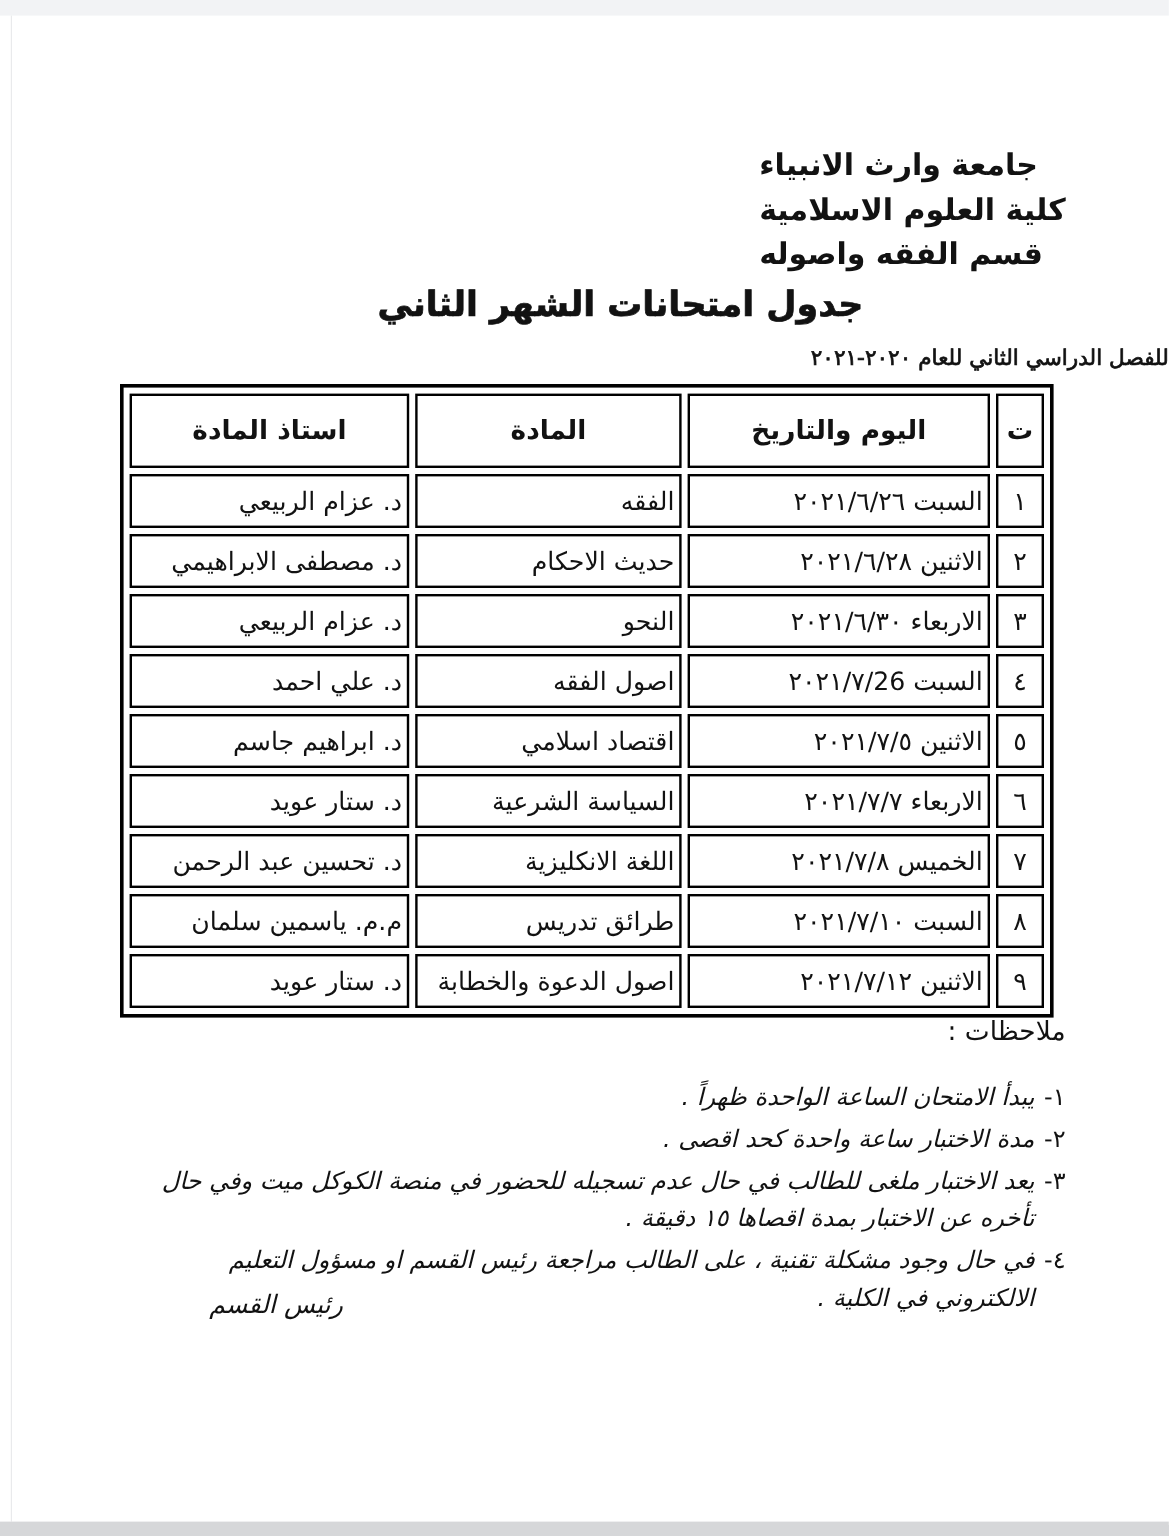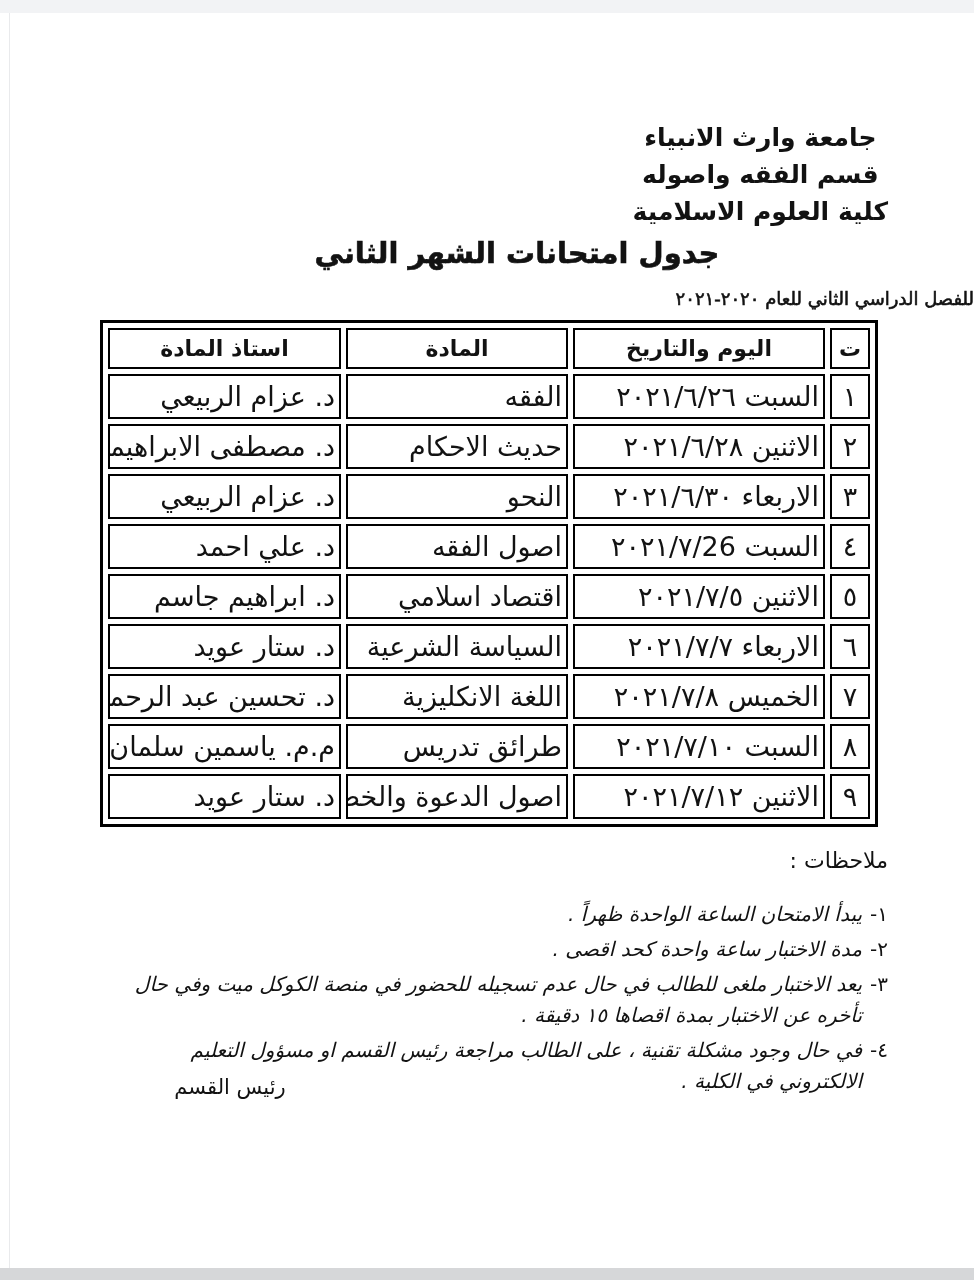--- a/index.html
+++ b/index.html
@@ -19,21 +19,21 @@
   .edge-bottom {
     position: absolute; bottom: 0; left: 0; right: 0; height: 12px;
     background: #d6d7d9;
   }
   .edge-left {
     position: absolute; top: 13px; bottom: 12px; left: 9px; width: 1px;
     background: #e9eaec;
   }
   .institution {
     position: absolute; top: 119px; right: 86px;
-    direction: rtl; text-align: center;
+    direction: rtl; text-align: left;
     font-weight: 700; font-size: 25px; line-height: 37px;
     white-space: nowrap;
   }
   .title-wrap {
     position: absolute; top: 236px; left: 60px; width: 914px;
     direction: rtl; text-align: center;
   }
   .exam-title {
     font-size: 29px; font-weight: 700; line-height: 34px;
     -webkit-text-stroke: 0.6px #121212;
@@ -51,57 +51,58 @@
     border: 3px solid #000000;
     background: #ffffff;
   }
   table.schedule th, table.schedule td {
     border: 2px solid #000000;
     vertical-align: middle;
     white-space: nowrap; overflow: hidden;
     background: #ffffff;
   }
   table.schedule th {
-    height: 41px;
+    height: 62px;
     font-size: 22px; font-weight: 900;
     text-align: center; padding: 0 4px;
   }
   table.schedule td {
     height: 45px;
-    font-size: 27px; font-weight: 400;
+    font-size: 21px; font-weight: 400;
     text-align: right; padding: 0 4px 0 2px; margin-top: 24px;
   }
   table.schedule td.c-no { text-align: center; padding: 0; }
   .notes {
     position: absolute; top: 846px; right: 86px; width: 786px;
     direction: rtl; text-align: right;
     font-size: 20px;
   }
   .notes-heading { font-size: 22px; line-height: 30px; margin-bottom: 23px; }
   .note { display: flex; direction: rtl; line-height: 31px; margin-bottom: 4px; }
   .note-no { flex: 0 0 auto; margin-left: 8px; }
   .note-text { flex: 1 1 auto; font-style: italic; }
   .signature {
     position: absolute; top: 1072px; left: 130px; width: 200px;
     direction: rtl; text-align: center;
     font-size: 21px; line-height: 31px;
     white-space: nowrap;
+    font-style: italic;
   }
 </style>
 </head>
 <body>
 
 <div class="edge-top"></div>
 <div class="edge-left"></div>
 <div class="edge-bottom"></div>
 
 <div class="institution">
   <div>جامعة وارث الانبياء</div>
+  <div>كلية العلوم الاسلامية</div>
   <div>قسم الفقه واصوله</div>
-  <div>كلية العلوم الاسلامية</div>
 </div>
 
 <div class="title-wrap">
   <div class="exam-title">جدول امتحانات الشهر الثاني</div>
   <div class="exam-subtitle">للفصل الدراسي الثاني للعام ٢٠٢٠-٢٠٢١</div>
 </div>
 
 <table class="schedule">
   <colgroup>
     <col style="width:40px">

